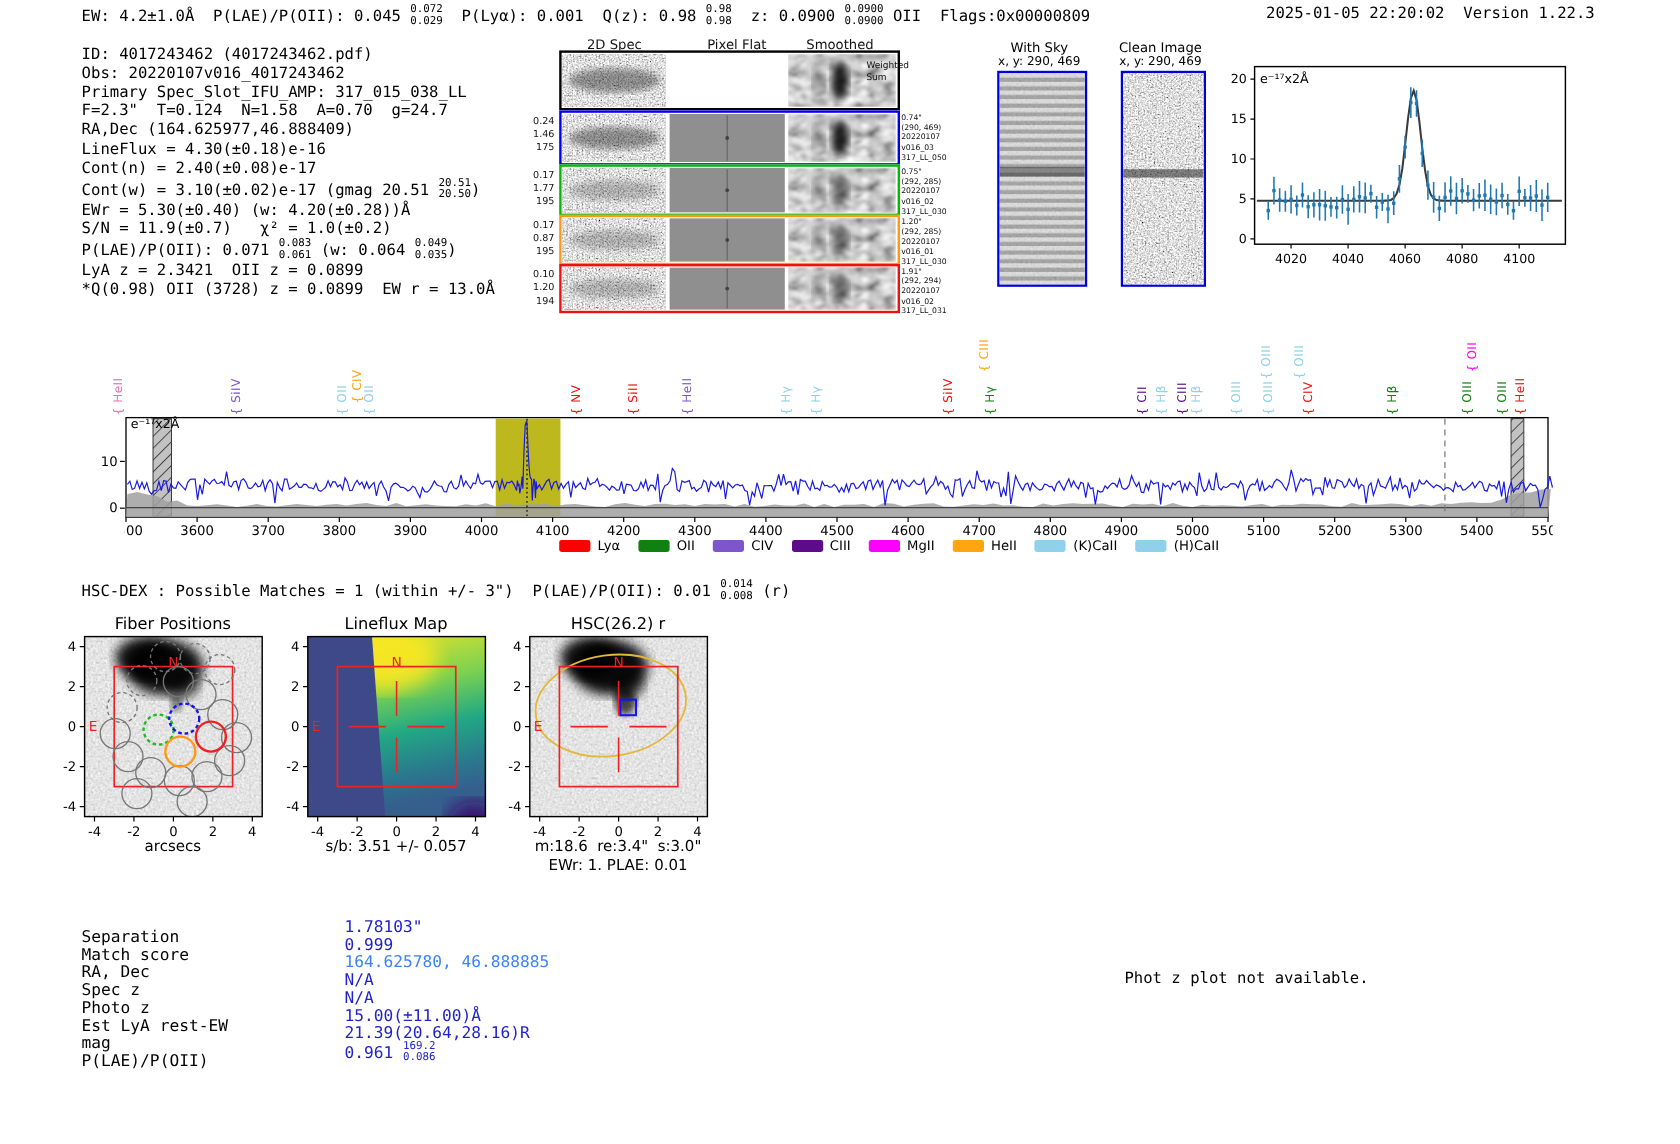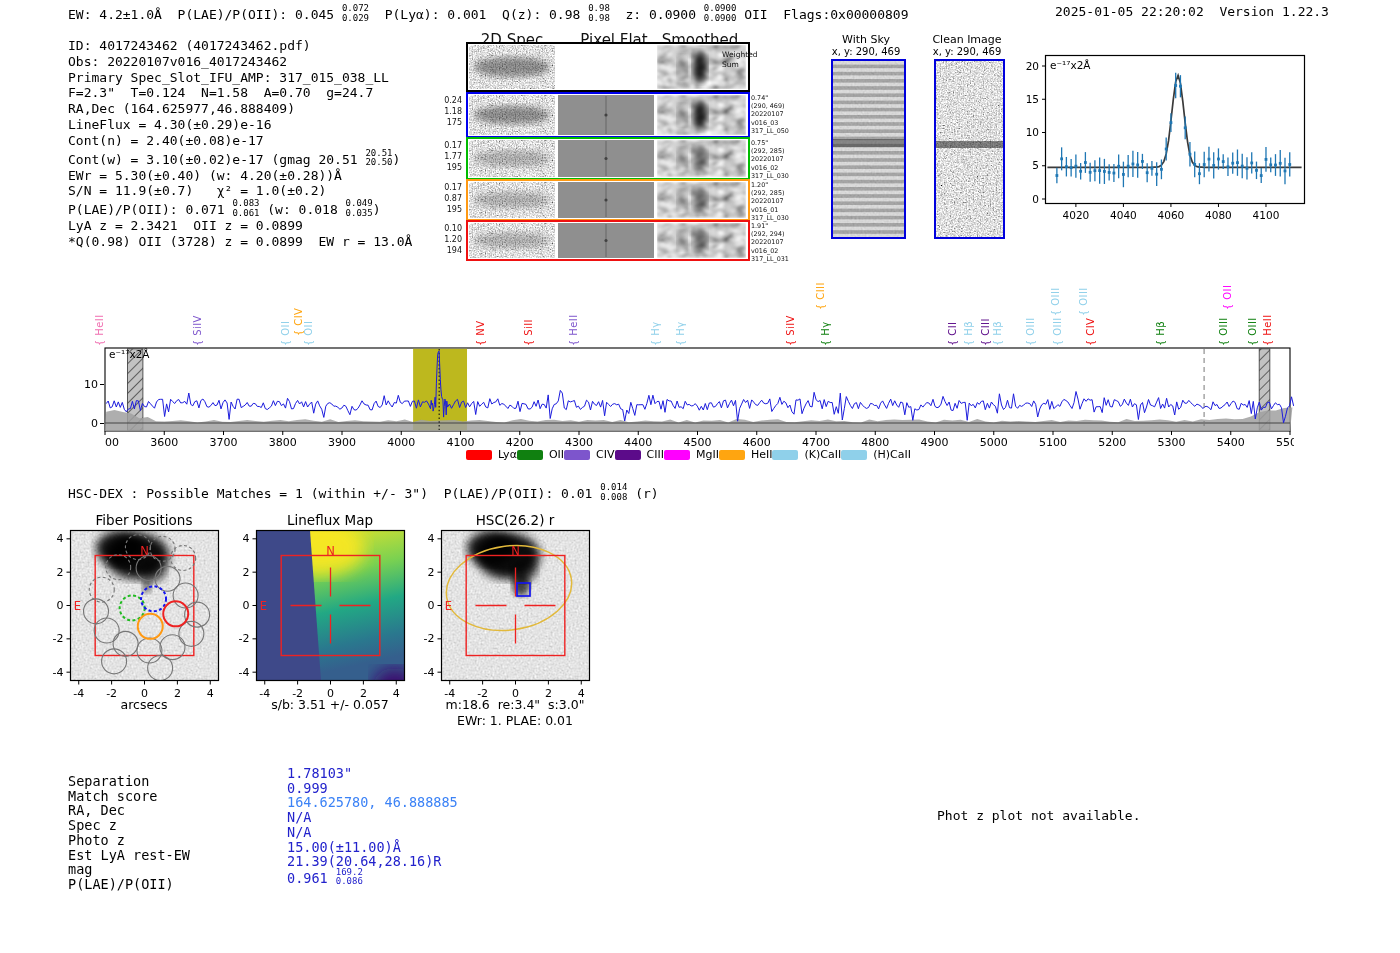--- a/index.html
+++ b/index.html
@@ -8,34 +8,34 @@
   .mono{font-family:"DejaVu Sans Mono",monospace;}
   .abs{position:absolute;}
   .pre{white-space:pre;}
   .seg-t{white-space:pre;}
   .frac{display:inline-block;vertical-align:-2px;font-size:9px;line-height:1.02;
         font-family:"DejaVu Sans Mono",monospace;}
   .frac div{height:9.5px;}
   #header-line{left:68px;top:4px;font-size:13px;}
   #header-right{left:1055px;top:4px;font-size:13px;}
   #info-block{left:68px;top:38px;font-size:13px;line-height:15.8px;}
-  .col-title{font-size:15px;color:#111;transform:translateX(-50%);}
+  .col-title{font-size:11px;color:#111;transform:translateX(-50%);}
   .row2d{position:absolute;background:#fff;}
   .row2d svg{position:absolute;top:0;left:0;}
   .left-lab{position:absolute;width:28px;text-align:right;font-size:8px;line-height:11px;
             font-family:"DejaVu Sans",sans-serif;color:#111;}
   .right-lab{position:absolute;width:46px;font-size:6.4px;line-height:8.2px;
              font-family:"DejaVu Sans",sans-serif;color:#111;}
   .panel-title{font-size:11px;transform:translateX(-50%);}
   .panel-sub{font-size:10px;transform:translateX(-50%);}
   .img-frame{position:absolute;border:2px solid #0000dd;}
   .line-label{position:absolute;transform-origin:0 100%;transform:rotate(-90deg);
               font-size:10px;letter-spacing:0.4px;white-space:nowrap;
               font-family:"DejaVu Sans",sans-serif;}
-  #legend{left:466px;top:448px;display:flex;align-items:center;}
+  #legend{left:466px;top:448px;display:flex;align-items:center;gap:15px;}
   .leg-item{display:flex;align-items:center;gap:6px;}
   .leg-swatch{width:26px;height:10px;border-radius:2px;}
   .leg-label{font-size:11px;}
   #hsc-dex-line{left:68px;top:483px;font-size:13px;}
   .cutout{position:absolute;width:220px;height:220px;}
   .cutout-title{position:absolute;left:110px;top:0;transform:translateX(-50%);
                 font-size:13.5px;white-space:pre;}
   .cutout-sub{position:absolute;left:110px;transform:translateX(-50%);
               font-size:12.5px;white-space:pre;}
   .tbl-label{position:absolute;left:0;font-size:13.5px;white-space:pre;}
@@ -108,26 +108,26 @@
 
   <div id="header-line" class="abs mono pre"><span class="seg-t">EW: 4.2±1.0Å  P(LAE)/P(OII): 0.045 </span><span class="frac"><div>0.072</div><div>0.029</div></span><span class="seg-t">  P(Lyα): 0.001  Q(z): 0.98 </span><span class="frac"><div>0.98</div><div>0.98</div></span><span class="seg-t">  z: 0.0900 </span><span class="frac"><div>0.0900</div><div>0.0900</div></span><span class="seg-t"> OII  Flags:0x00000809</span></div>
   <div id="header-right" class="abs mono pre"><span>2025-01-05 22:20:02</span><span>  </span><span>Version 1.22.3</span></div>
 
   <div id="info-block" class="abs mono">
       <div class="pre"><span class="seg-t">ID: 4017243462 (4017243462.pdf)</span></div>
       <div class="pre"><span class="seg-t">Obs: 20220107v016_4017243462</span></div>
       <div class="pre"><span class="seg-t">Primary Spec_Slot_IFU_AMP: 317_015_038_LL</span></div>
       <div class="pre"><span class="seg-t">F=2.3"  T=0.124  N=1.58  A=0.70  g=24.7</span></div>
       <div class="pre"><span class="seg-t">RA,Dec (164.625977,46.888409)</span></div>
-      <div class="pre"><span class="seg-t">LineFlux = 4.30(±0.29)e-16</span></div>
+      <div class="pre"><span class="seg-t">LineFlux = 4.30(±0.18)e-16</span></div>
       <div class="pre"><span class="seg-t">Cont(n) = 2.40(±0.08)e-17</span></div>
       <div class="pre"><span class="seg-t">Cont(w) = 3.10(±0.02)e-17 (gmag 20.51 </span><span class="frac"><div>20.51</div><div>20.50</div></span><span class="seg-t">)</span></div>
       <div class="pre"><span class="seg-t">EWr = 5.30(±0.40) (w: 4.20(±0.28))Å</span></div>
       <div class="pre"><span class="seg-t">S/N = 11.9(±0.7)   χ² = 1.0(±0.2)</span></div>
-      <div class="pre"><span class="seg-t">P(LAE)/P(OII): 0.071 </span><span class="frac"><div>0.083</div><div>0.061</div></span><span class="seg-t"> (w: 0.018 </span><span class="frac"><div>0.049</div><div>0.035</div></span><span class="seg-t">)</span></div>
+      <div class="pre"><span class="seg-t">P(LAE)/P(OII): 0.071 </span><span class="frac"><div>0.083</div><div>0.061</div></span><span class="seg-t"> (w: 0.064 </span><span class="frac"><div>0.049</div><div>0.035</div></span><span class="seg-t">)</span></div>
       <div class="pre"><span class="seg-t">LyA z = 2.3421  OII z = 0.0899</span></div>
       <div class="pre"><span class="seg-t">*Q(0.98) OII (3728) z = 0.0899  EW r = 13.0Å</span></div>
     </div>
 
   <div class="abs col-title" style="left:512px;top:31px">2D Spec</div>
   <div class="abs col-title" style="left:614px;top:31px">Pixel Flat</div>
   <div class="abs col-title" style="left:700px;top:31px">Smoothed</div>
   <div id="spec2d-rows">
       <div class="row2d" style="left: 466px; top: 42px; width: 280px; height: 46px; border: 2.5px solid rgb(0, 0, 0);">
         <svg width="280" height="46">
@@ -150,21 +150,21 @@
           <rect x="90" y="1" width="96" height="40" fill="#8f8f8f"></rect>
           <line x1="138" y1="2" x2="138" y2="40" stroke="#555" stroke-width="1" opacity="0.7"></line>
           <circle cx="138" cy="21" r="1.6" fill="#333" opacity="0.8"></circle>
           <rect x="189" y="1" width="89" height="40" filter="url(#fSoft)"></rect>
           <ellipse cx="232" cy="21" rx="7" ry="14.280000000000001" fill="#000" opacity="0.85" filter="url(#fBlur3)"></ellipse>
           <ellipse cx="214" cy="21" rx="5" ry="10.5" fill="#000" opacity="0.3" filter="url(#fBlur3)"></ellipse>
         </svg>
       </div>
       <div class="left-lab" style="left: 434px; top: 95px;">
         <div>0.24</div>
-        <div>1.18</div>
+        <div>1.46</div>
         <div>175</div>
       </div>
       <div class="right-lab" style="left: 751px; top: 94px;">
         <div>0.74"</div>
         <div>(290, 469)</div>
         <div>20220107</div>
         <div>v016_03</div>
         <div>317_LL_050</div>
       </div>
       <div class="row2d" style="left: 466px; top: 137px; width: 280px; height: 39px; border: 2.5px solid rgb(0, 187, 0);">

